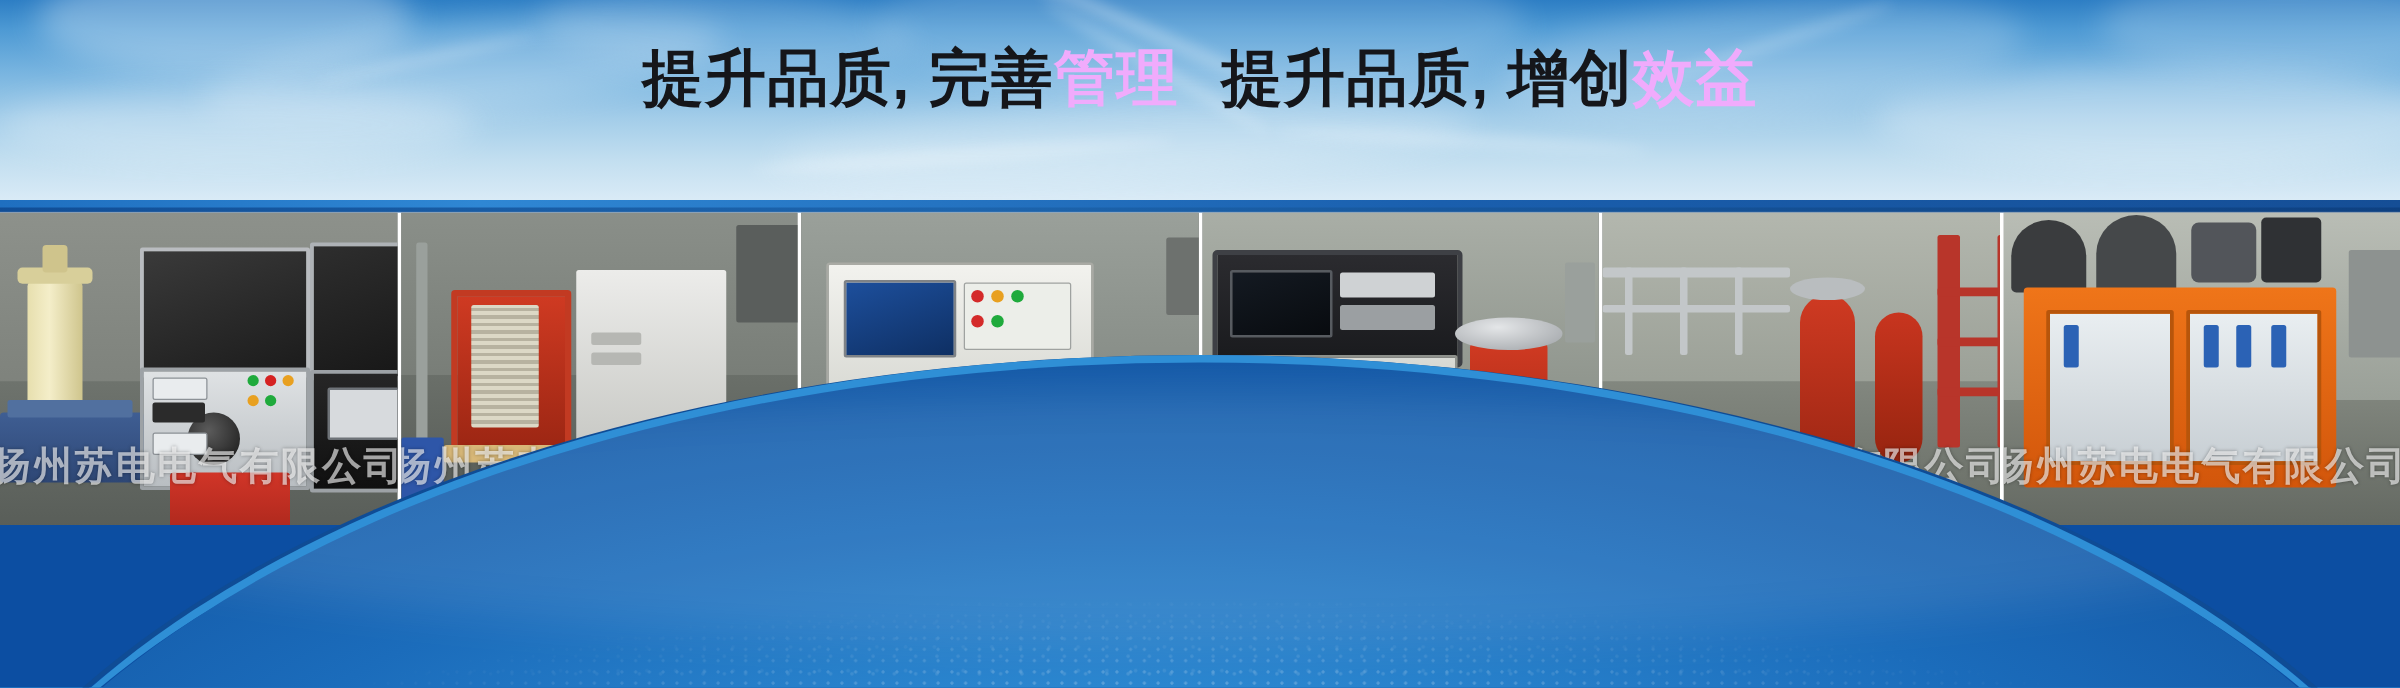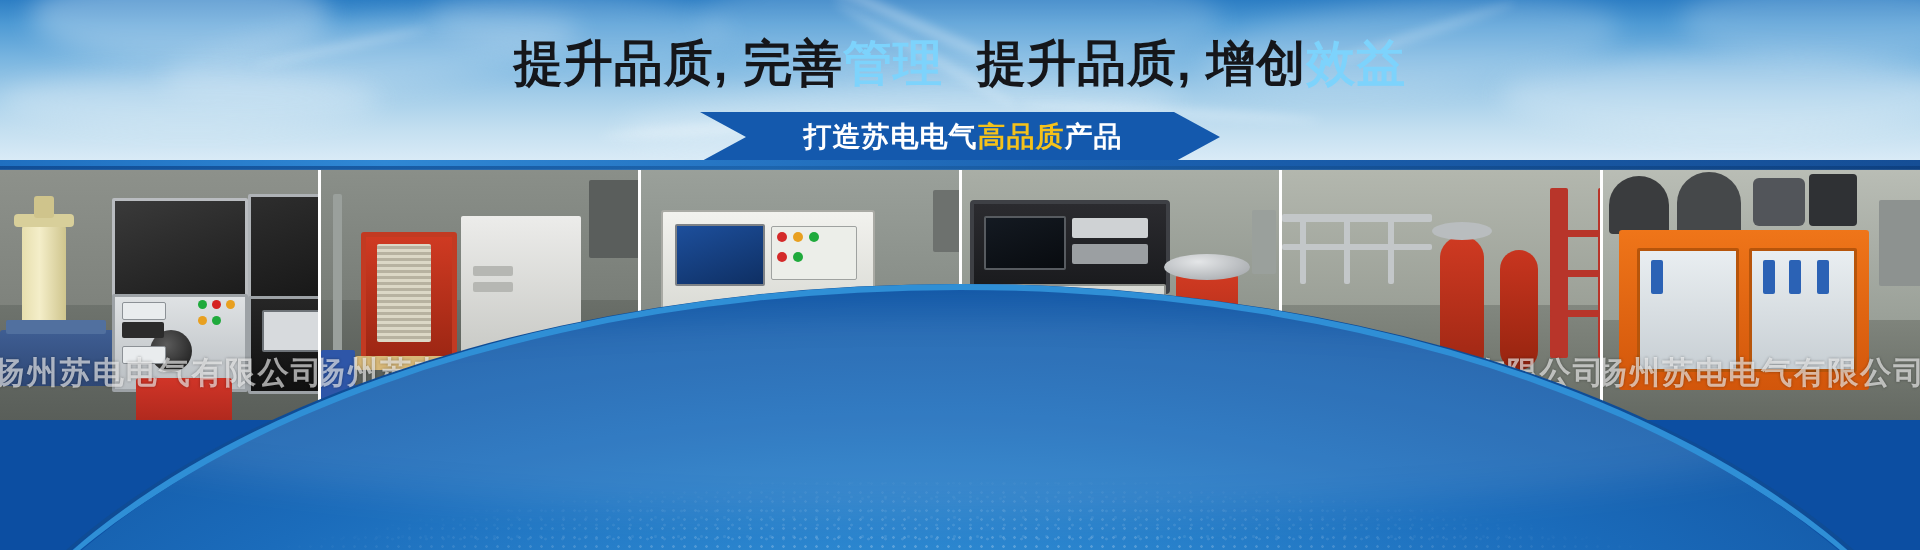--- a/index.html
+++ b/index.html
@@ -36,21 +36,21 @@
   .s5{left:600px;top:120px;width:340px;height:9px;transform:rotate(-4deg);opacity:.5;}
   .s6{left:1020px;top:108px;width:300px;height:9px;transform:rotate(3deg);opacity:.45;}
 
   
   .headline{
     position:absolute;left:0;top:36px;width:1920px;
     text-align:center;
     font-size:49px;line-height:55px;font-weight:700;
     color:#15161a;letter-spacing:1px;white-space:nowrap;
   }
-  .hl-accent{color:#7dd3fc;}
+  .hl-accent{color:#f0abfc;}
   .hl-gap{display:inline-block;width:34px;}
 
   
   .ribbon-wrap{position:absolute;left:0;top:112px;width:1920px;height:56px;}
   .ribbon{
     position:absolute;left:50%;transform:translateX(-50%);
     top:0;height:50px;width:520px;
     background:#1459ad;
     clip-path:polygon(0 0,474px 0,520px 25px,474px 50px,0 50px,46px 25px);
     display:flex;align-items:center;justify-content:center;
@@ -164,25 +164,20 @@
     <div class="streak s3"></div>
     <div class="streak s4"></div>
     <div class="streak s5"></div>
     <div class="streak s6"></div>
   </div>
 
   <div class="headline">
     <span>提升品质, 完善</span><span class="hl-accent">管理</span><span class="hl-gap"></span><span>提升品质, 增创</span><span class="hl-accent">效益</span>
   </div>
 
-  <div class="ribbon-wrap">
-    <div class="ribbon">
-      <div class="ribbon-text"><span>打造苏电电气</span><span class="rb-gold">高品质</span><span>产品</span></div>
-    </div>
-  </div>
 
   <div class="bar-a"></div>
   <div class="bar-b"></div>
 
   <div class="strip">
 
     <div class="pane p1">
       <div class="wall"></div>
       <div class="floor"></div>
 

